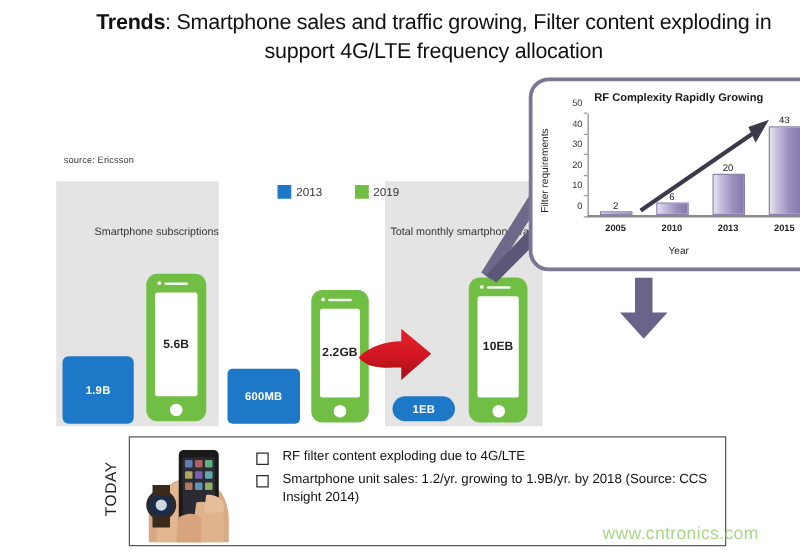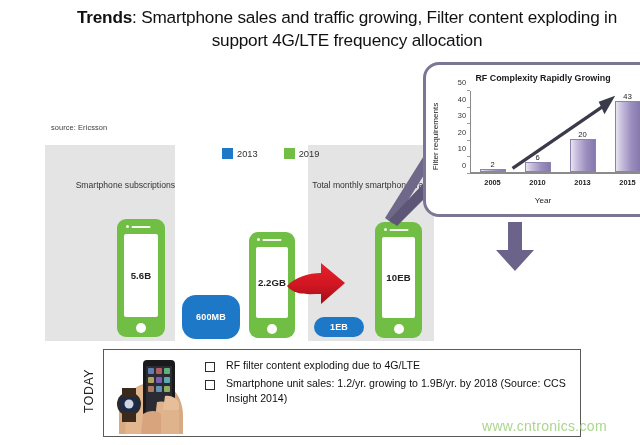--- a/index.html
+++ b/index.html
@@ -67,21 +67,21 @@
   .phone-2{left:222px;top:232px;width:46px;height:106px;}
   .phone-3{left:348px;top:222px;width:47px;height:116px;}
 
   
   .blue-box{
     position:absolute;background:#1E78C8;color:#fff;
     display:flex;align-items:center;justify-content:center;
     font-size:9px;font-weight:700;letter-spacing:.2px;
   }
   .bb-1{left:23px;top:285px;width:57px;height:54px;border-radius:5px;}
-  .bb-2{left:155px;top:295px;width:58px;height:44px;border-radius:14px;}
+  .bb-2{left:155px;top:295px;width:58px;height:44px;border-radius:4px;}
   .bb-3{left:287px;top:317px;width:50px;height:20px;border-radius:10px;}
 
   
   .red-arrow{position:absolute;left:258px;top:258px;width:62px;height:52px;}
 
   
   .chart-box{
     position:absolute;left:396px;top:62px;width:240px;height:155px;
     background:#ffffff;border:3px solid #7c7596;border-radius:16px;
     box-sizing:border-box;
@@ -188,20 +188,21 @@
     <span class="gap"></span>
     <div class="item">
       <span class="sw green"></span>
       <span class="lbl">2019</span>
     </div>
   </div>
 
   <div class="col-title ct-1">Smartphone subscriptions</div>
   <div class="col-title ct-3">Total monthly smartphone traffic</div>
 
+  <div class="blue-box bb-1">1.9B</div>
   <div class="blue-box bb-2">600MB</div>
   <div class="blue-box bb-3">1EB</div>
 
   <div class="phone phone-1">
     <span class="cam"></span>
     <span class="speaker"></span>
     <div class="screen">
       <span class="val">5.6B</span>
     </div>
     <span class="home"></span>

